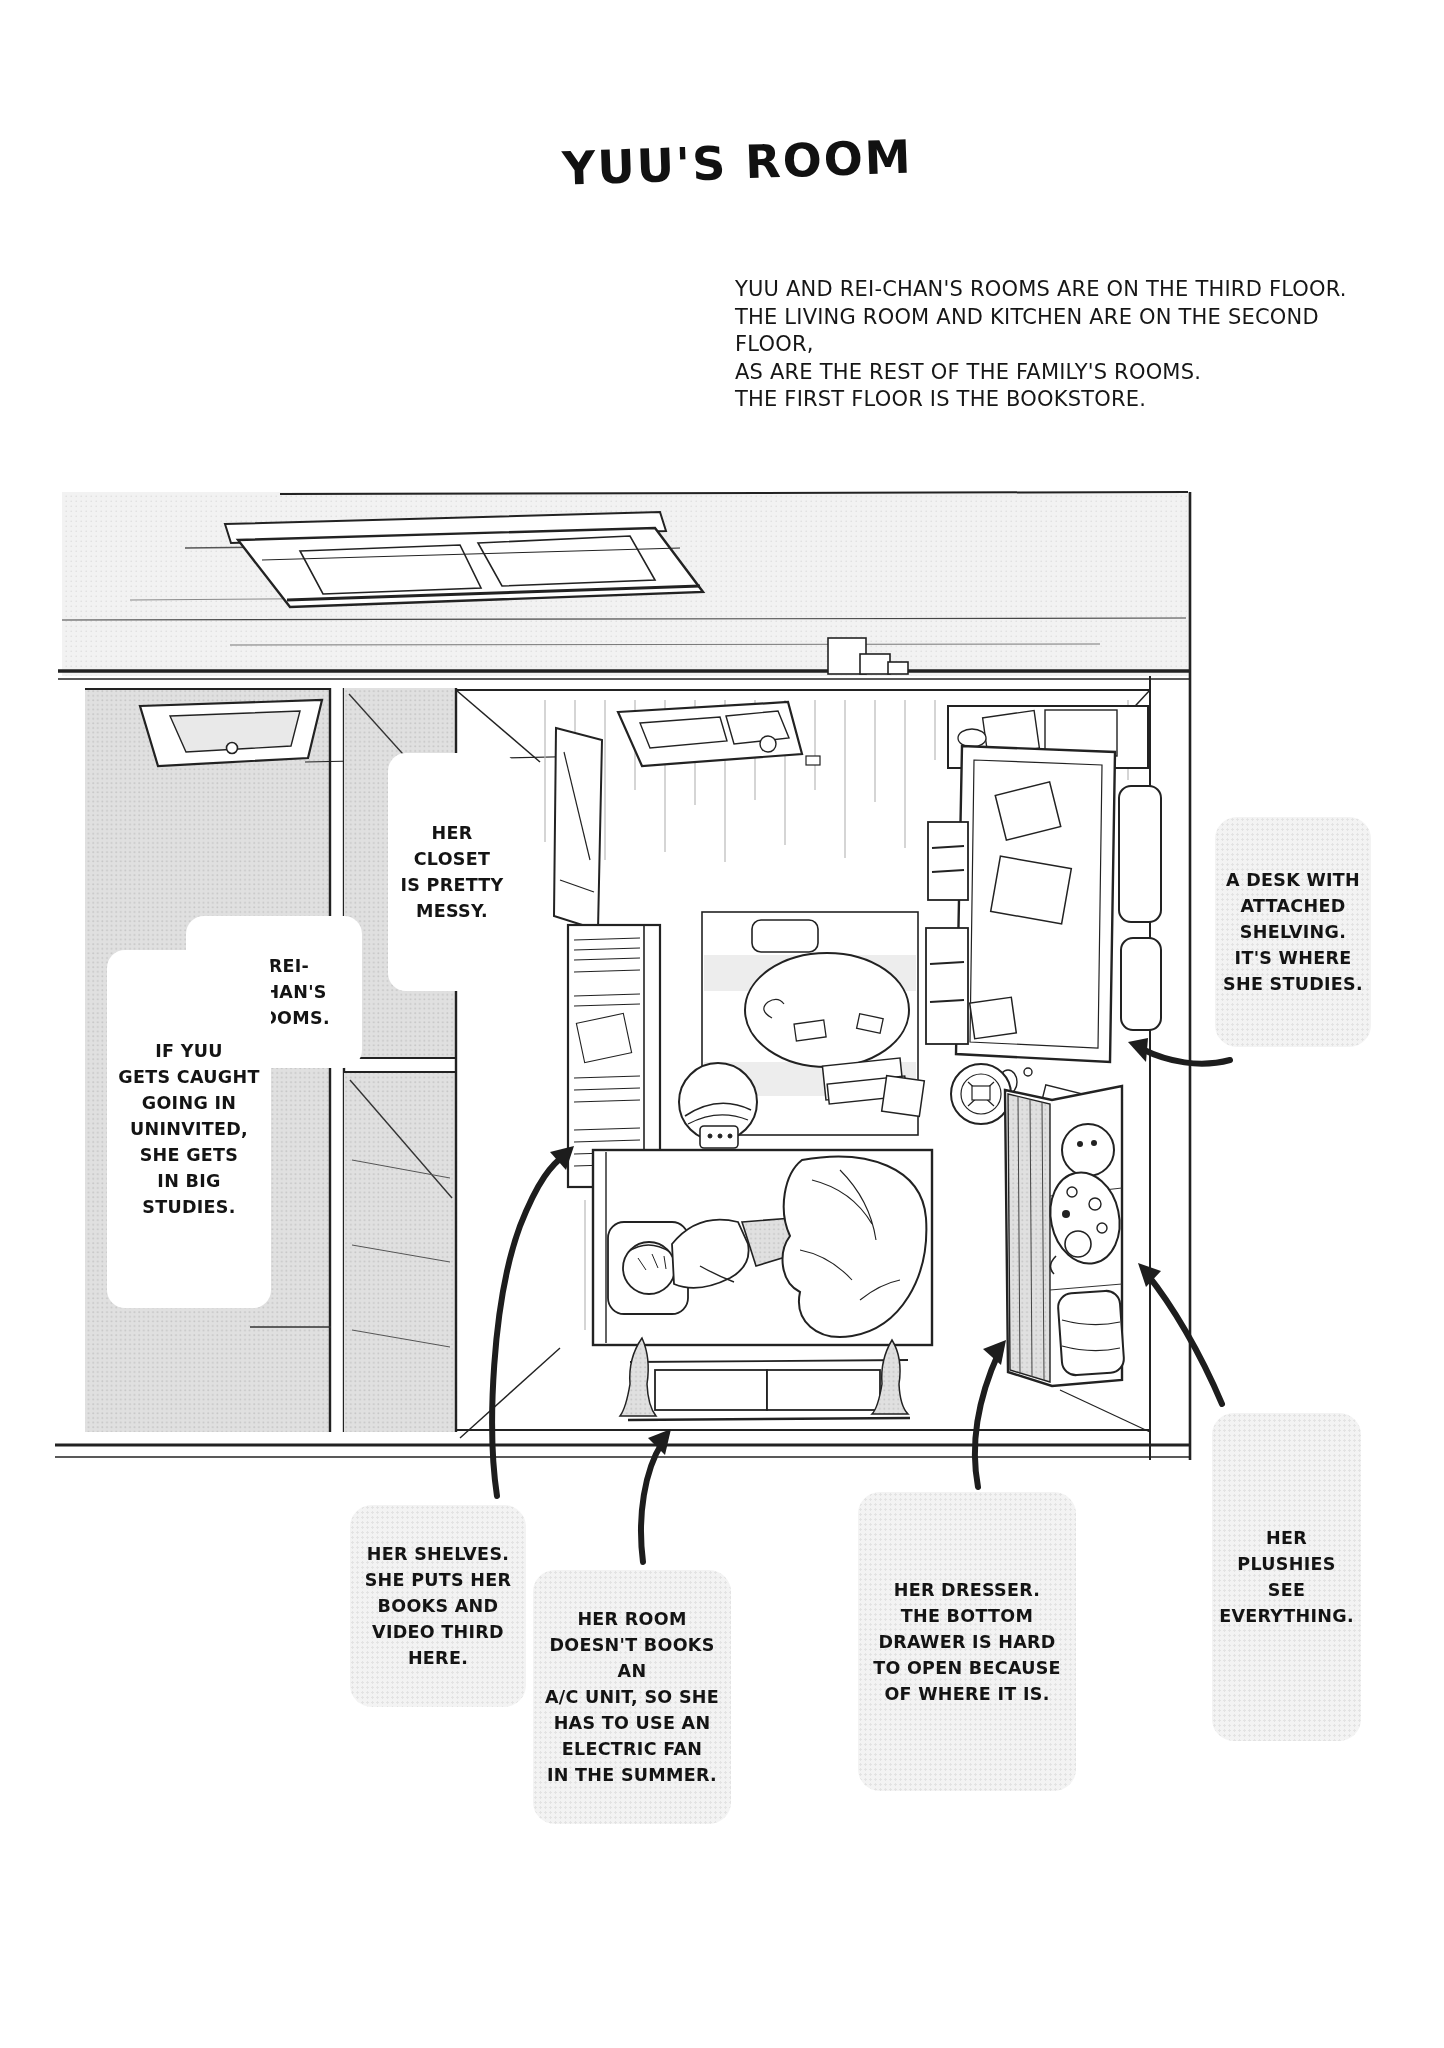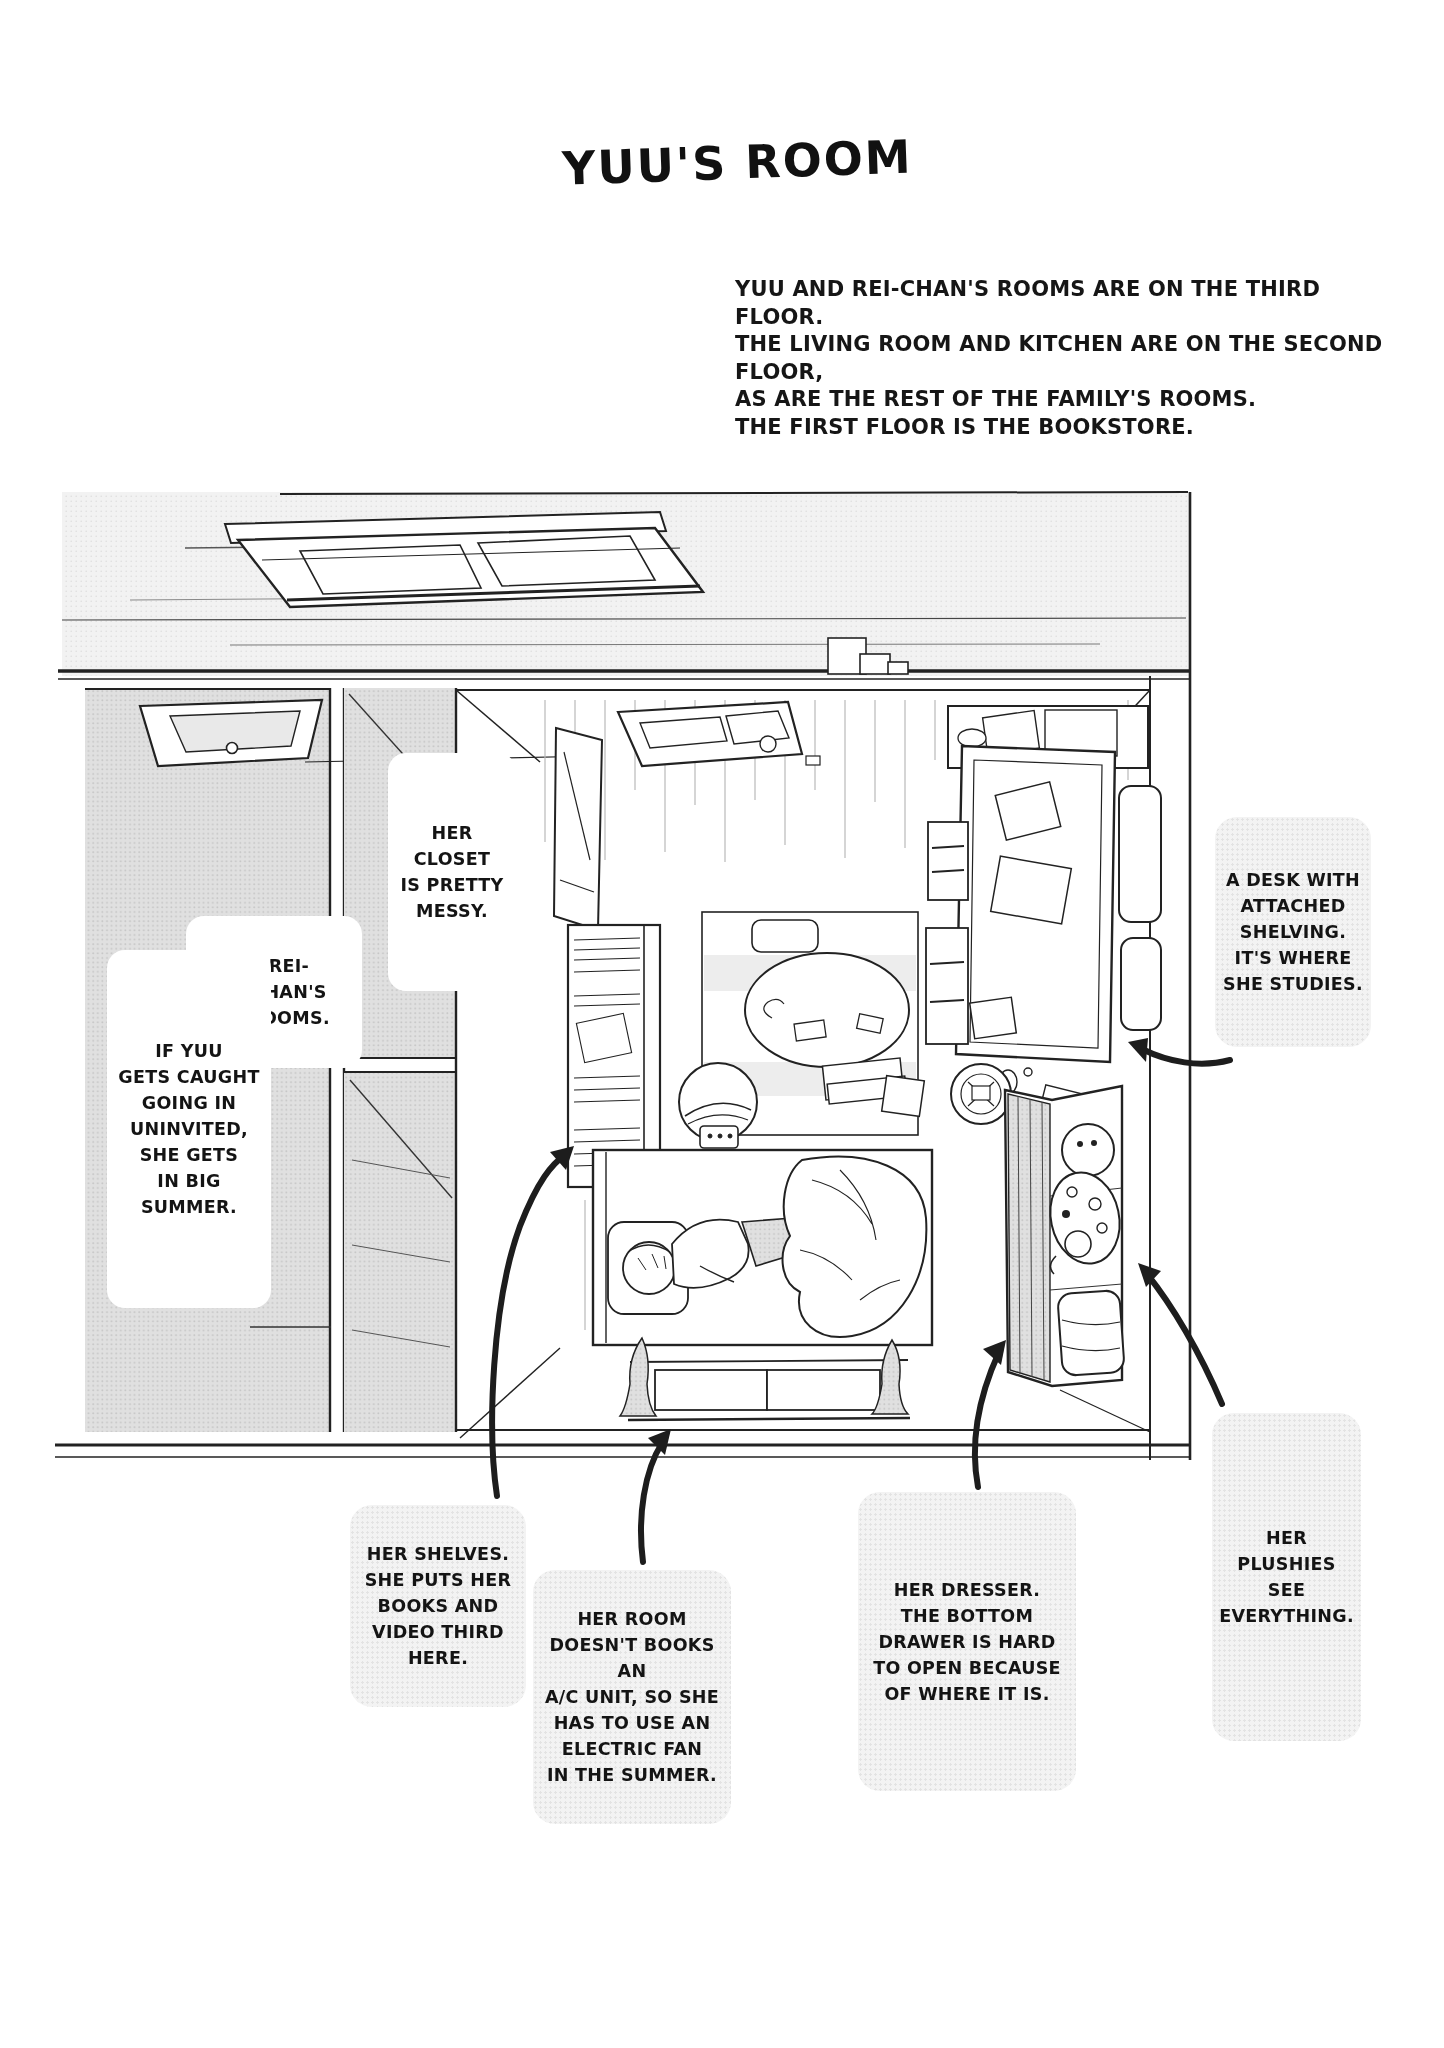--- a/index.html
+++ b/index.html
@@ -7,21 +7,21 @@
     width:1444px;height:2048px;position:relative;background:#ffffff;
     font-family:"DejaVu Sans","Liberation Sans",sans-serif;color:#1c1c1c;overflow:hidden;
   }
   .page-title{
     position:absolute;left:562px;top:136px;width:330px;
     font-size:46px;font-weight:700;letter-spacing:2px;transform:rotate(-2deg);
     white-space:nowrap;color:#111;
   }
   .intro{
     position:absolute;left:735px;top:276px;width:660px;
-    font-size:21px;font-weight:700;line-height:27.5px;letter-spacing:0.2px;
+    font-size:21px;font-weight:400;line-height:27.5px;letter-spacing:0.2px;
     white-space:pre-line;color:#161616;
   }
   .bubble{
     position:absolute;display:flex;align-items:center;justify-content:center;
     text-align:center;font-weight:700;font-size:17.5px;line-height:26px;
     letter-spacing:0.3px;white-space:pre-line;color:#141414;z-index:5;
   }
   .bubble.white{background:#ffffff;border-radius:18px;}
   .bubble.tone{
     background-color:#f3f3f3;
@@ -326,21 +326,21 @@
 <div class="bubble white" style="left:186px;top:916px;width:146px;height:152px;padding-left:30px;">REI-
 CHAN'S
 ROOMS.</div>
 
 <div class="bubble white" style="left:107px;top:950px;width:164px;height:358px;">IF YUU
 GETS CAUGHT
 GOING IN
 UNINVITED,
 SHE GETS
 IN BIG
-SUMMER.</div>
+STUDIES.</div>
 
 <div class="bubble tone" style="left:1215px;top:817px;width:156px;height:230px;text-align:center;">A DESK WITH
 ATTACHED
 SHELVING.
 IT'S WHERE
 SHE STUDIES.</div>
 
 <div class="bubble tone" style="left:350px;top:1505px;width:176px;height:202px;">HER SHELVES.
 SHE PUTS HER
 BOOKS AND

